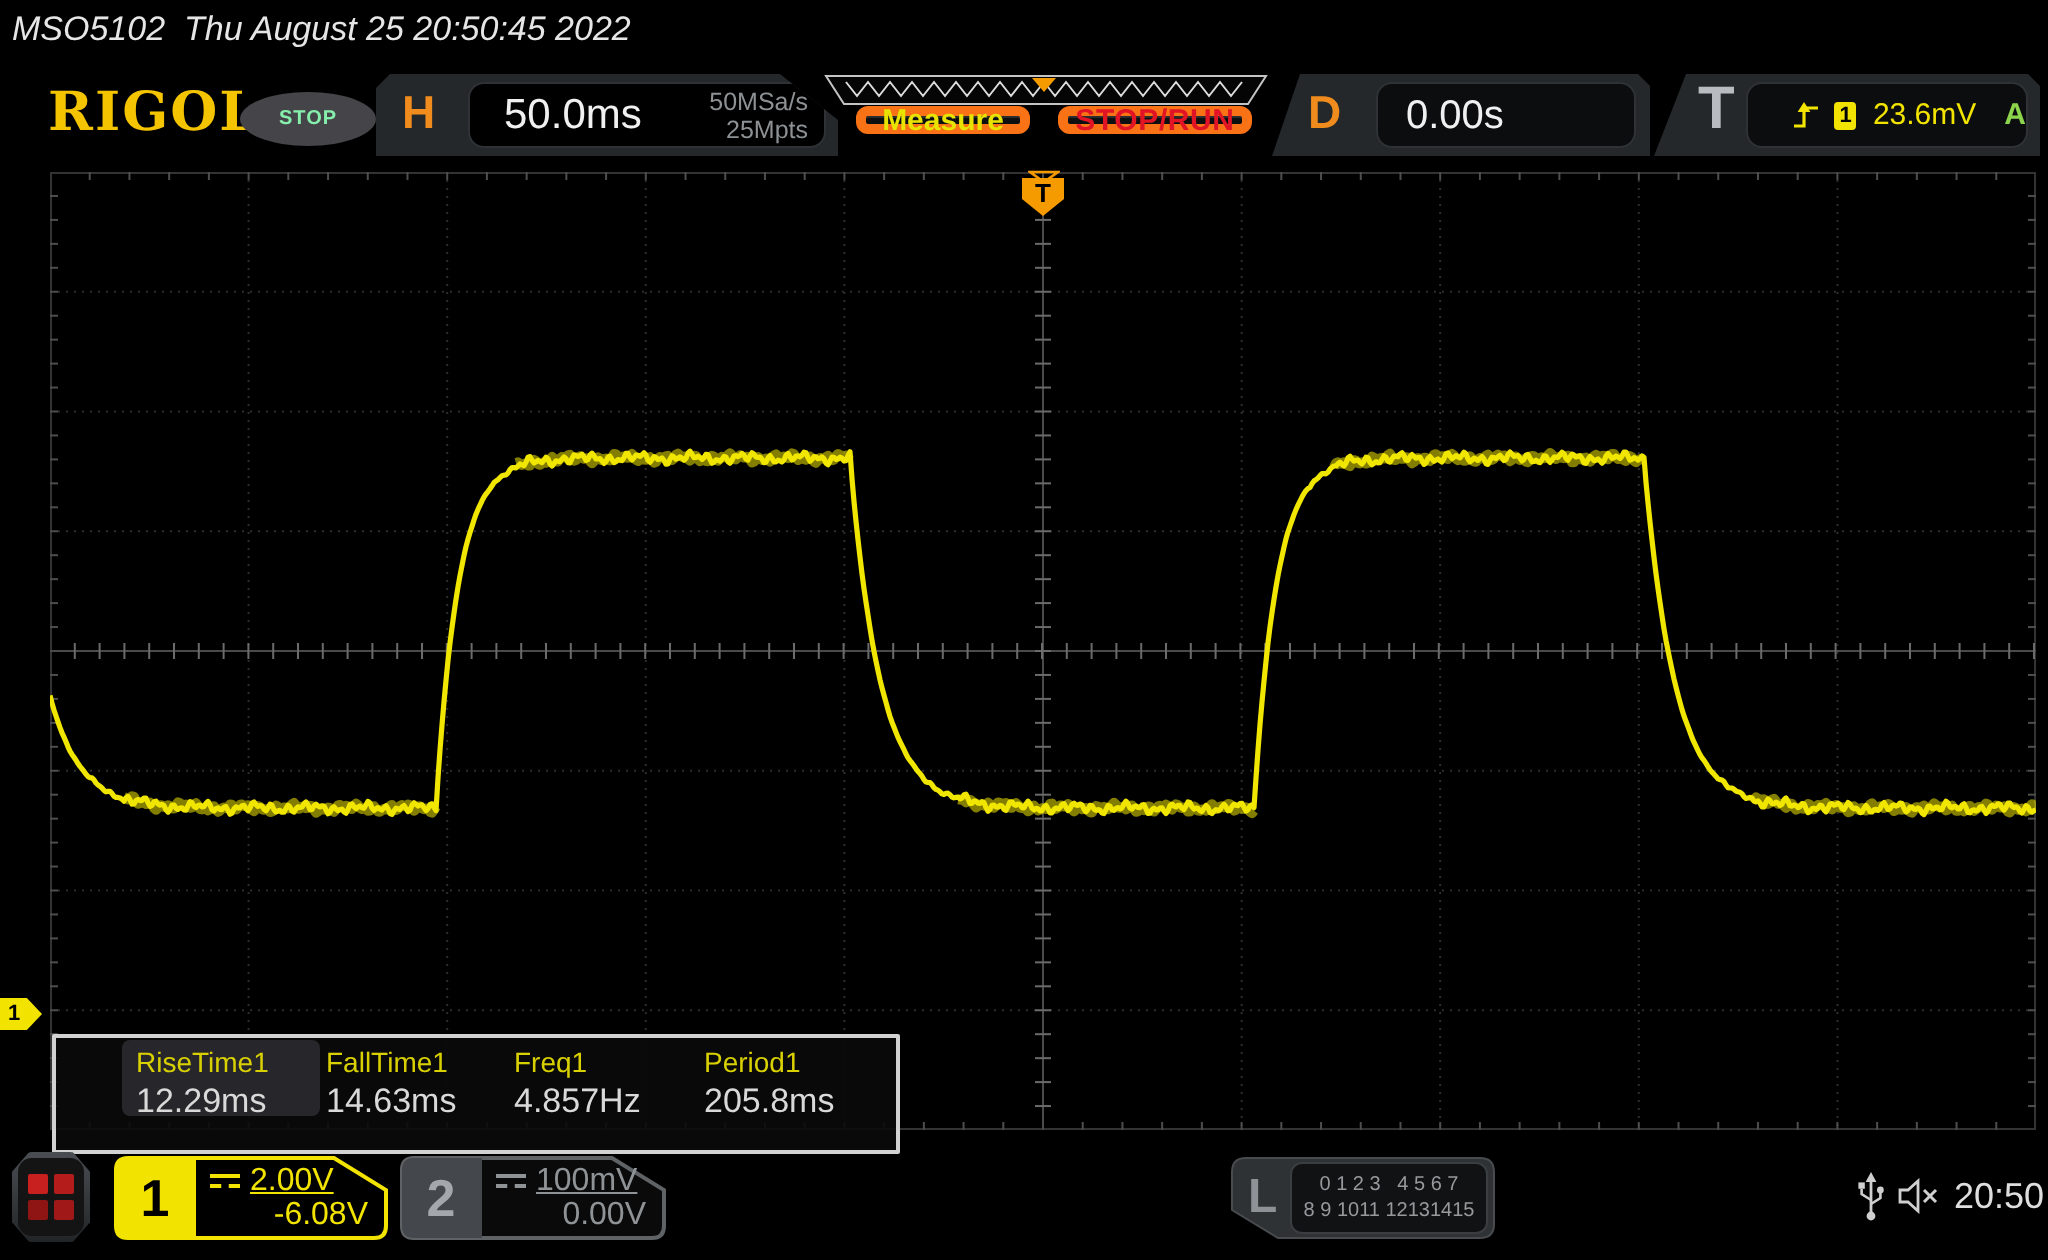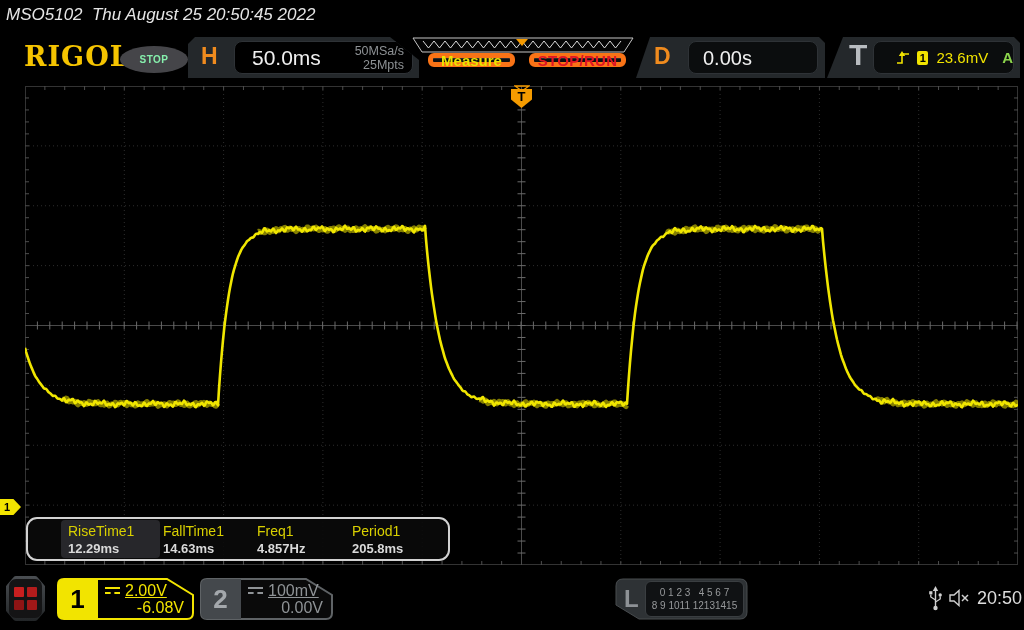--- a/index.html
+++ b/index.html
@@ -50,26 +50,26 @@
   
   #grat{left:25px;top:86px;}
   .trig-tri{left:514px;top:85px;}
   .trig-marker{left:511px;top:89px;width:21px;height:19px;background:#f59b00;
         clip-path:polygon(0 0,100% 0,100% 55%,50% 100%,0 55%);
         color:#000;font-weight:bold;font-size:13px;text-align:center;line-height:16px;}
   .gnd-marker{left:0;top:499px;width:21px;height:16px;background:#f2e400;
         clip-path:polygon(0 0,64% 0,100% 50%,64% 100%,0 100%);
         color:#000;font-weight:bold;font-size:11px;line-height:16px;padding-left:4px;box-sizing:border-box;}
 
-  .meas-panel{left:26px;top:517px;width:424px;height:44px;background:rgba(10,10,10,.9);
-        border:2px solid #d2d2d2;border-radius:11px;box-sizing:border-box;}
+  .meas-panel{left:26px;top:517px;width:424px;height:60px;background:rgba(10,10,10,.9);
+        border:2px solid #d2d2d2;border-radius:1px;box-sizing:border-box;}
   .meas-hl{left:33px;top:1px;width:99px;height:38px;background:#27272b;border-radius:4px;}
   .meas-col{top:0;width:95px;height:40px;}
   .meas-label{left:0;top:4px;color:#d9d000;font-size:14px;}
-  .meas-value{left:0;top:22px;color:#d9d9d9;font-size:13px;font-weight:bold;}
+  .meas-value{left:0;top:22px;color:#d9d9d9;font-size:17px;}
 
   
   .win-icon{left:6px;top:576px;width:39px;height:45px;background:linear-gradient(#4a4e52,#222527);
         border-radius:10px;clip-path:polygon(22% 0,78% 0,100% 22%,100% 78%,78% 100%,22% 100%,0 78%,0 22%);}
   .win-inner{left:3px;top:3px;width:33px;height:39px;background:#141415;border-radius:7px;
         display:grid;grid-template-columns:10px 10px;grid-template-rows:10px 10px;gap:3px;place-content:center;}
   .win-sq{width:10px;height:10px;border-radius:1px;}
 
   .chwidget{top:578px;height:42px;}
   .ch1{left:57px;width:137px;}

